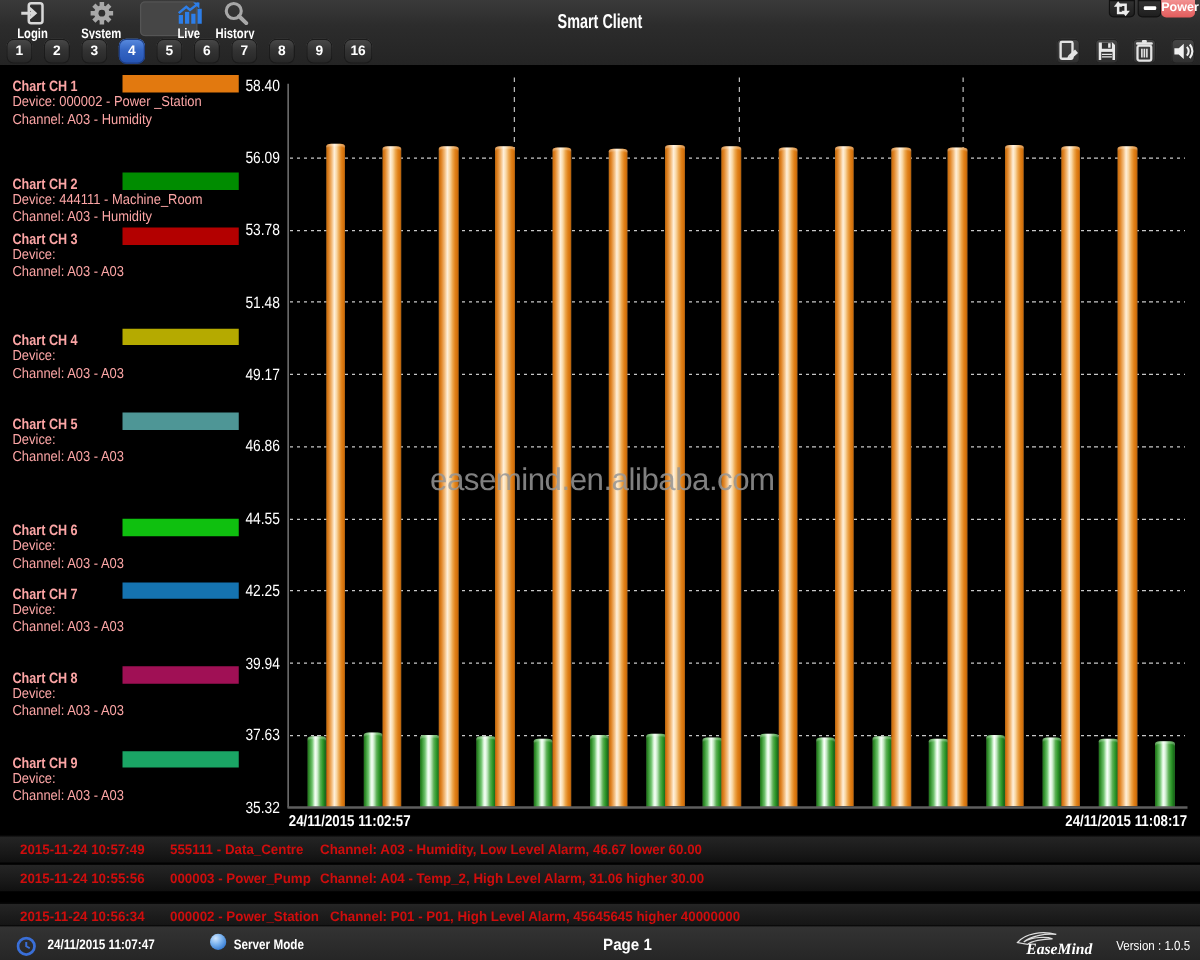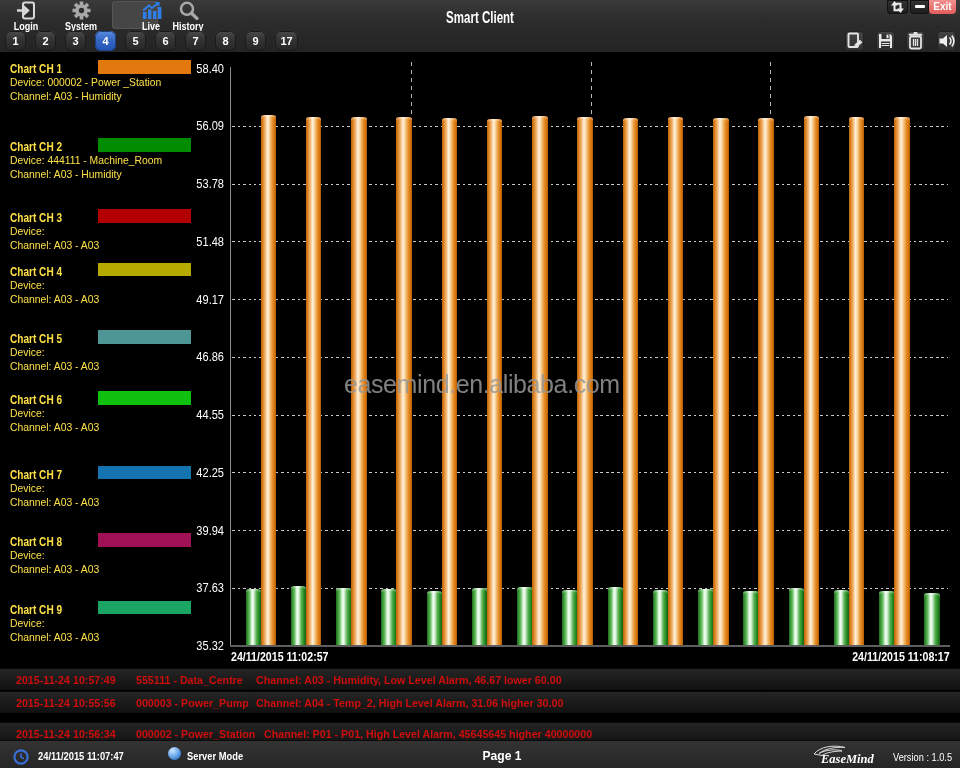--- a/index.html
+++ b/index.html
@@ -18,21 +18,21 @@
  background:linear-gradient(#4a4a4a,#333 45%,#262626);box-shadow:inset 0 0 0 1px #1b1b1b, inset 0 1px 0 #5a5a5a}
 .numbtn.blue{background:linear-gradient(#5b8de0,#3566c4 45%,#2554b4);box-shadow:inset 0 0 0 1px #1e3f86, inset 0 1px 0 #7fa8ea}
 .winbtn{position:absolute;top:0;height:14px;border-radius:0 0 4px 4px;
  background:linear-gradient(#333,#1d1d1d);box-shadow:inset 0 0 0 1px #111;}
 .exitbtn{position:absolute;top:0;left:929px;width:27px;height:14px;border-radius:0 0 4px 4px;
  background:linear-gradient(#f29191,#e25c5c);color:#fff;font-size:10px;font-weight:700;
  text-align:center;line-height:13px}
 .toolbtn{position:absolute;top:31px;width:19px;height:20px;border-radius:4px;
  background:linear-gradient(#454545,#303030);box-shadow:inset 0 0 0 1px #222}
 
-.leg{position:absolute;left:0;width:232px;height:68px;color:#fde047}
+.leg{position:absolute;left:0;width:232px;height:68px;color:#fca5a5}
 .legname{position:absolute;left:10px;top:2px;font-size:12px;font-weight:700;transform:scaleX(.84);transform-origin:left}
 .legbar{position:absolute;left:98px;top:0;width:93px;height:13.5px}
 .legline{position:absolute;left:10px;font-size:11.5px;font-weight:400;transform:scaleX(.9);transform-origin:left;white-space:nowrap}
 .l2{top:16px}.l3{top:30px}
 
 .ylab{position:absolute;width:56px;left:168px;text-align:right;color:#fff;font-size:13px;font-weight:400;transform:scaleX(.85);transform-origin:right}
 .axisv{position:absolute;left:230px;top:67px;width:1px;height:579px;background:#8a8a8a}
 .axish{position:absolute;left:230px;top:645px;width:720px;height:2px;background:#5e5e5e}
 .hgrid{position:absolute;left:232px;width:716px;height:1px;
  background:repeating-linear-gradient(90deg,rgba(255,255,255,.78) 0 2.5px,transparent 2.5px 5.5px)}
@@ -124,39 +124,39 @@
 <div class="legbar" style="background:#e2790f"></div>
 <div class="legline l2">Device: 000002 - Power _Station</div>
 <div class="legline l3">Channel: A03 - Humidity</div>
 </div>
 <div class="leg" style="top:138px">
 <div class="legname">Chart CH 2</div>
 <div class="legbar" style="background:#008c00"></div>
 <div class="legline l2">Device: 444111 - Machine_Room</div>
 <div class="legline l3">Channel: A03 - Humidity</div>
 </div>
-<div class="leg" style="top:209px">
+<div class="leg" style="top:182px">
 <div class="legname">Chart CH 3</div>
 <div class="legbar" style="background:#b30000"></div>
 <div class="legline l2">Device:</div>
 <div class="legline l3">Channel: A03 - A03</div>
 </div>
 <div class="leg" style="top:262.8px">
 <div class="legname">Chart CH 4</div>
 <div class="legbar" style="background:#b5aa00"></div>
 <div class="legline l2">Device:</div>
 <div class="legline l3">Channel: A03 - A03</div>
 </div>
 <div class="leg" style="top:330.4px">
 <div class="legname">Chart CH 5</div>
 <div class="legbar" style="background:#4e9696"></div>
 <div class="legline l2">Device:</div>
 <div class="legline l3">Channel: A03 - A03</div>
 </div>
-<div class="leg" style="top:391px">
+<div class="leg" style="top:415px">
 <div class="legname">Chart CH 6</div>
 <div class="legbar" style="background:#0fc00f"></div>
 <div class="legline l2">Device:</div>
 <div class="legline l3">Channel: A03 - A03</div>
 </div>
 <div class="leg" style="top:465.5px">
 <div class="legname">Chart CH 7</div>
 <div class="legbar" style="background:#1573b0"></div>
 <div class="legline l2">Device:</div>
 <div class="legline l3">Channel: A03 - A03</div>
@@ -237,31 +237,31 @@
    <svg width="21" height="14" viewBox="0 0 21 14">
      <path d="M7.5 4.6 V10.3 H12.7" fill="none" stroke="#ececec" stroke-width="2"></path>
      <path d="M4.1 5.4 L7.5 1 L10.9 5.4z" fill="#ececec"></path>
      <path d="M13.5 9.2 V3.7 H8.3" fill="none" stroke="#ececec" stroke-width="2"></path>
      <path d="M10.1 8.5 L13.5 13 L16.9 8.5z" fill="#ececec"></path>
    </svg>
  </div>
  <div class="winbtn" style="left:910px;width:19px">
    <div style="position:absolute;left:4.5px;top:4.5px;width:10px;height:3px;background:#fff;border-radius:1px"></div>
  </div>
- <div class="exitbtn">Exit</div>
+ <div class="exitbtn">Power</div>
  <div class="numbtn" style="left:5px;width:21px">1</div>
 <div class="numbtn" style="left:35px;width:21px">2</div>
 <div class="numbtn" style="left:65px;width:21px">3</div>
 <div class="numbtn blue" style="left:95px;width:21px">4</div>
 <div class="numbtn" style="left:125px;width:21px">5</div>
 <div class="numbtn" style="left:155px;width:21px">6</div>
 <div class="numbtn" style="left:185px;width:21px">7</div>
 <div class="numbtn" style="left:215px;width:21px">8</div>
 <div class="numbtn" style="left:245px;width:21px">9</div>
-<div class="numbtn" style="left:275px;width:23px">17</div>
+<div class="numbtn" style="left:275px;width:23px">16</div>
  <div class="toolbtn" style="left:845px">
   <svg width="19" height="20" viewBox="0 0 19 20">
    <rect x="3.5" y="2.5" width="9.5" height="13.5" rx="1" fill="none" stroke="#e4e4e4" stroke-width="1.9"></rect>
    <g transform="translate(12.6,13.2) rotate(49)">
      <rect x="-1.8" y="-4.8" width="3.6" height="7.2" fill="#e4e4e4"></rect>
      <path d="M-1.8 2.4 L0 5.6 L1.8 2.4z" fill="#e4e4e4"></path>
    </g>
   </svg>
  </div>
  <div class="toolbtn" style="left:876px">

